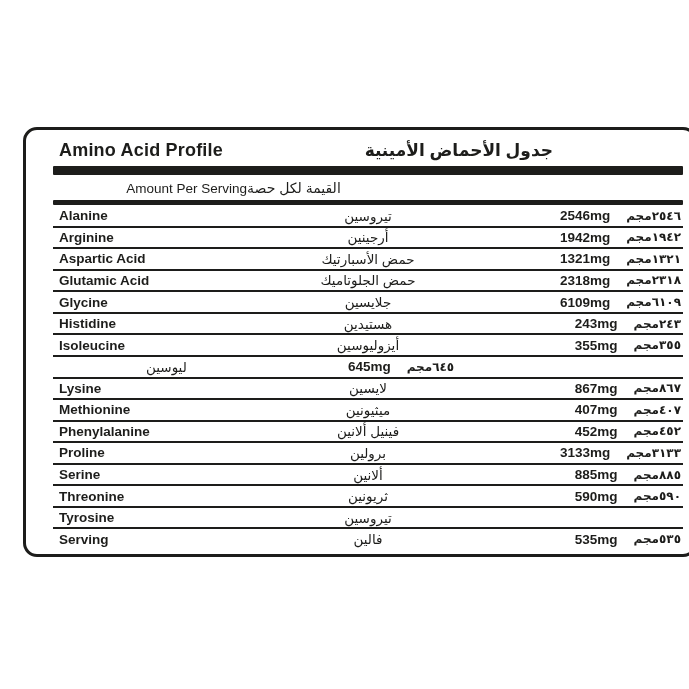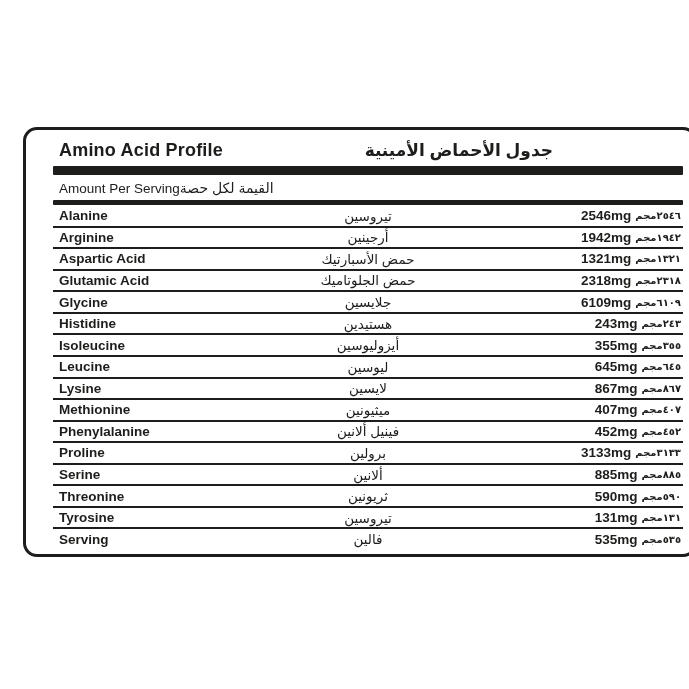--- a/index.html
+++ b/index.html
@@ -20,42 +20,42 @@
   .hdr{
     display:flex;justify-content:space-between;align-items:baseline;
     padding:10px 2px 5px 6px;
   }
   .hdr-en{font-size:18px;font-weight:bold;letter-spacing:.2px;}
   .hdr-ar{font-size:17px;font-weight:bold;margin-right:128px;text-align:center;}
   .bar{background:#1d1d1b;border-radius:1px;}
   .bar-thick{height:9px;}
   .bar-thin{height:5px;}
   .sub{
-    display:flex;justify-content:flex-start;align-items:baseline;
+    display:flex;justify-content:center;align-items:baseline;
     padding:5px 2px 4px 6px;
   }
   .sub-en{font-size:13.5px;}
   .sub-ar{font-size:14px;margin-right:273px;}
   .rows{flex:1;display:flex;flex-direction:column;padding-top:1px;}
   .row{
     flex:1;display:grid;
     grid-template-columns:36% 28% 36%;
     align-items:center;
     border-bottom:2px solid #1d1d1b;
     min-height:0;
   }
   .row:last-child{border-bottom:none;}
   .cell-en{font-size:13.5px;font-weight:bold;padding-left:6px;white-space:nowrap;}
   .cell-ar{font-size:13.5px;text-align:center;white-space:nowrap;}
   .cell-val{
     display:flex;justify-content:flex-end;align-items:center;
     padding-right:2px;white-space:nowrap;
   }
   .val-mg{font-size:13.5px;font-weight:bold;}
-  .val-ar{font-size:10px;font-weight:bold;margin-left:4px;letter-spacing:.3px;}
+  .val-ar{font-size:12px;font-weight:bold;margin-left:16px;letter-spacing:.3px;}
 </style>
 </head>
 <body>
 
 <div class="label-box">
 
   <div class="hdr">
     <span class="hdr-en">Amino Acid Profile</span>
     <span class="hdr-ar" dir="rtl" lang="ar">جدول الأحماض الأمينية</span>
   </div>
@@ -127,21 +127,20 @@
   <div class="row">
     <span class="cell-en">Isoleucine</span>
     <span class="cell-ar" dir="rtl" lang="ar">أيزوليوسين</span>
     <span class="cell-val">
       <span class="val-mg">355mg</span>
       <span class="val-ar" dir="rtl" lang="ar">٣٥٥مجم</span>
     </span>
   </div>
 
   <div class="row">
-    <span class="cell-en">Leucine</span>
     <span class="cell-ar" dir="rtl" lang="ar">ليوسين</span>
     <span class="cell-val">
       <span class="val-mg">645mg</span>
       <span class="val-ar" dir="rtl" lang="ar">٦٤٥مجم</span>
     </span>
   </div>
 
   <div class="row">
     <span class="cell-en">Lysine</span>
     <span class="cell-ar" dir="rtl" lang="ar">لايسين</span>
@@ -192,24 +191,20 @@
     <span class="cell-ar" dir="rtl" lang="ar">ثريونين</span>
     <span class="cell-val">
       <span class="val-mg">590mg</span>
       <span class="val-ar" dir="rtl" lang="ar">٥٩٠مجم</span>
     </span>
   </div>
 
   <div class="row">
     <span class="cell-en">Tyrosine</span>
     <span class="cell-ar" dir="rtl" lang="ar">تيروسين</span>
-    <span class="cell-val">
-      <span class="val-mg">131mg</span>
-      <span class="val-ar" dir="rtl" lang="ar">١٣١مجم</span>
-    </span>
   </div>
 
   <div class="row">
     <span class="cell-en">Serving</span>
     <span class="cell-ar" dir="rtl" lang="ar">فالين</span>
     <span class="cell-val">
       <span class="val-mg">535mg</span>
       <span class="val-ar" dir="rtl" lang="ar">٥٣٥مجم</span>
     </span>
   </div>

